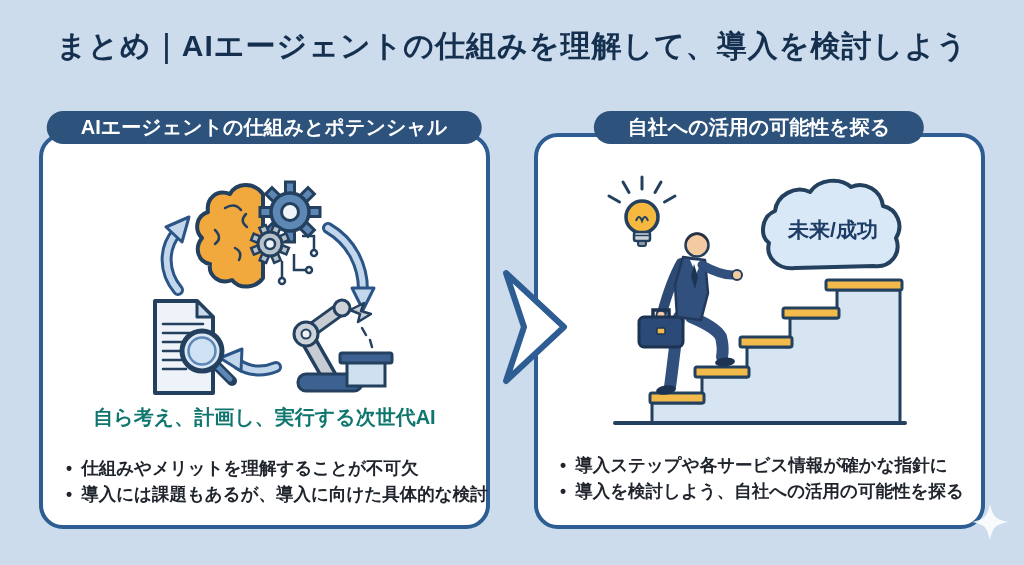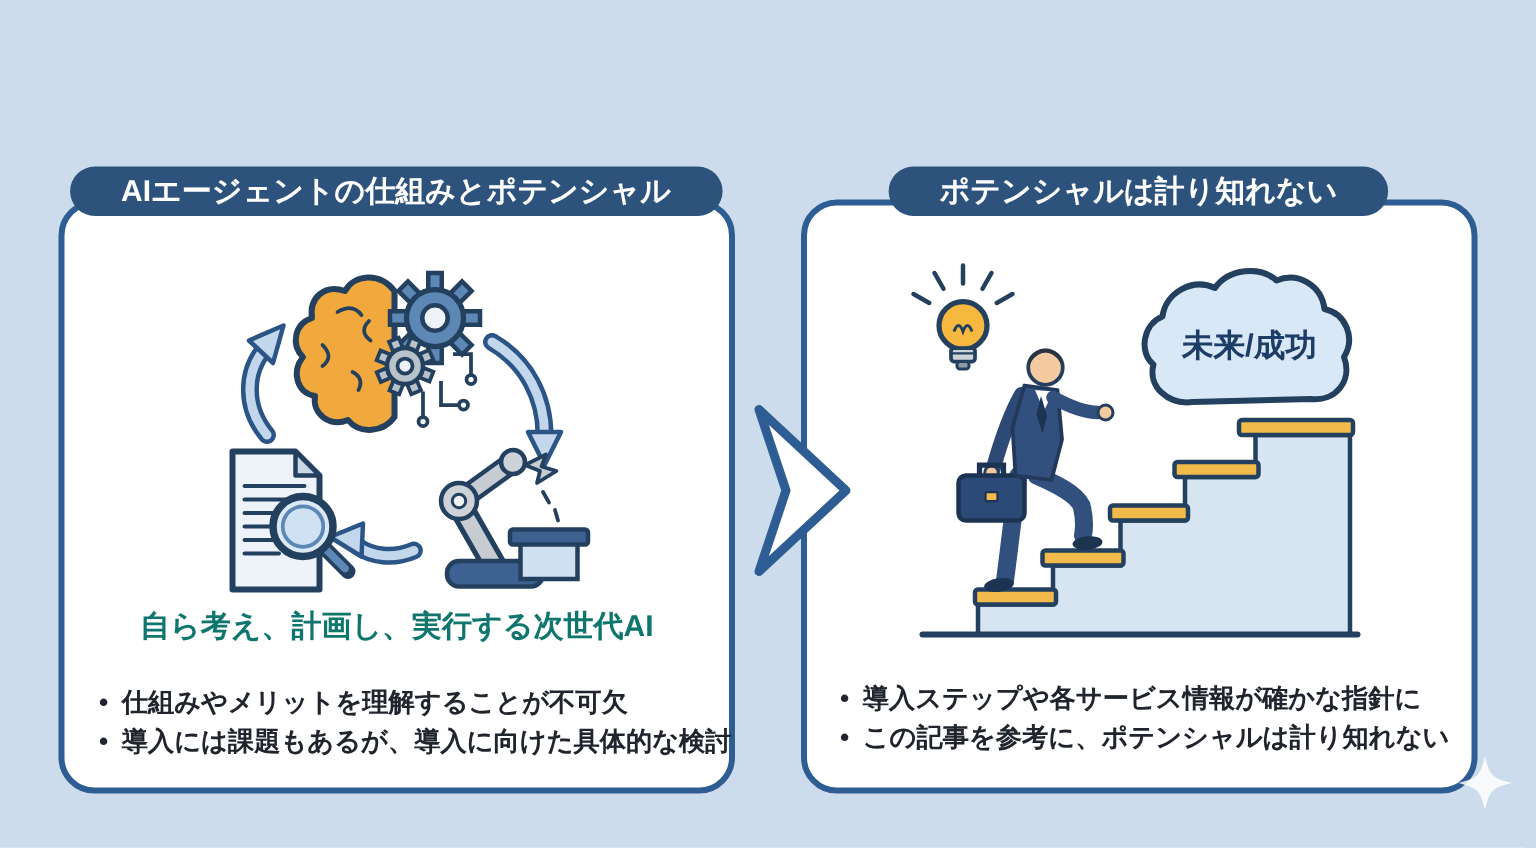--- a/index.html
+++ b/index.html
@@ -42,20 +42,21 @@
   .illu.left{left:60px;top:168px;}
   .illu.right{left:555px;top:165px;}
   .connector{position:absolute;left:478px;top:255px;z-index:4;}
   .sparkle{position:absolute;left:968px;top:500px;z-index:5;}
 </style>
 </head>
 <body>
 
 <div class="stage">
 
+  <div class="title">まとめ｜AIエージェントの仕組みを理解して、導入を検討しよう</div>
 
   <div class="card left"></div>
   <div class="pill left">
     <span>AIエージェントの仕組みとポテンシャル</span>
   </div>
 
   <svg class="illu left" width="420" height="250" viewBox="0 0 420 250">
 
     <g>
       <path d="M 118,122 C 103,104 103,80 117,64" fill="none" stroke="#2a5586" stroke-width="12" stroke-linecap="round"></path>
@@ -170,21 +171,21 @@
       <span>仕組みやメリットを理解することが不可欠</span>
     </li>
     <li>
       <span class="dot">•</span>
       <span>導入には課題もあるが、導入に向けた具体的な検討</span>
     </li>
   </ul>
 
   <div class="card right"></div>
   <div class="pill right">
-    <span>ポテンシャルは計り知れない</span>
+    <span>自社への活用の可能性を探る</span>
   </div>
 
   <svg class="illu right" width="420" height="266" viewBox="0 0 420 266">
 
     <g>
       <g stroke="#24405f" stroke-width="3" stroke-linecap="round">
         <line x1="87" y1="24" x2="87" y2="12"></line>
         <line x1="100" y1="27.5" x2="106" y2="17"></line>
         <line x1="74" y1="27.5" x2="68" y2="17"></line>
         <line x1="109.5" y1="37" x2="120" y2="31"></line>
@@ -240,21 +241,21 @@
     </g>
   </svg>
 
   <ul class="bullets right">
     <li>
       <span class="dot">•</span>
       <span>導入ステップや各サービス情報が確かな指針に</span>
     </li>
     <li>
       <span class="dot">•</span>
-      <span>この記事を参考に、ポテンシャルは計り知れない</span>
+      <span>導入を検討しよう、自社への活用の可能性を探る</span>
     </li>
   </ul>
 
   <svg class="connector" width="100" height="145" viewBox="0 0 100 145">
     <polygon points="28,18 86,72 28,126 46,72" fill="#ffffff" stroke="#2d5d92" stroke-width="6" stroke-linejoin="round"></polygon>
   </svg>
 
   <svg class="sparkle" width="44" height="44" viewBox="-22 -22 44 44">
     <path d="M 0,-18 C 3,-5 5,-3 18,0 C 5,3 3,5 0,18 C -3,5 -5,3 -18,0 C -5,-3 -3,-5 0,-18 Z" fill="rgba(255,255,255,0.85)"></path>
   </svg>

